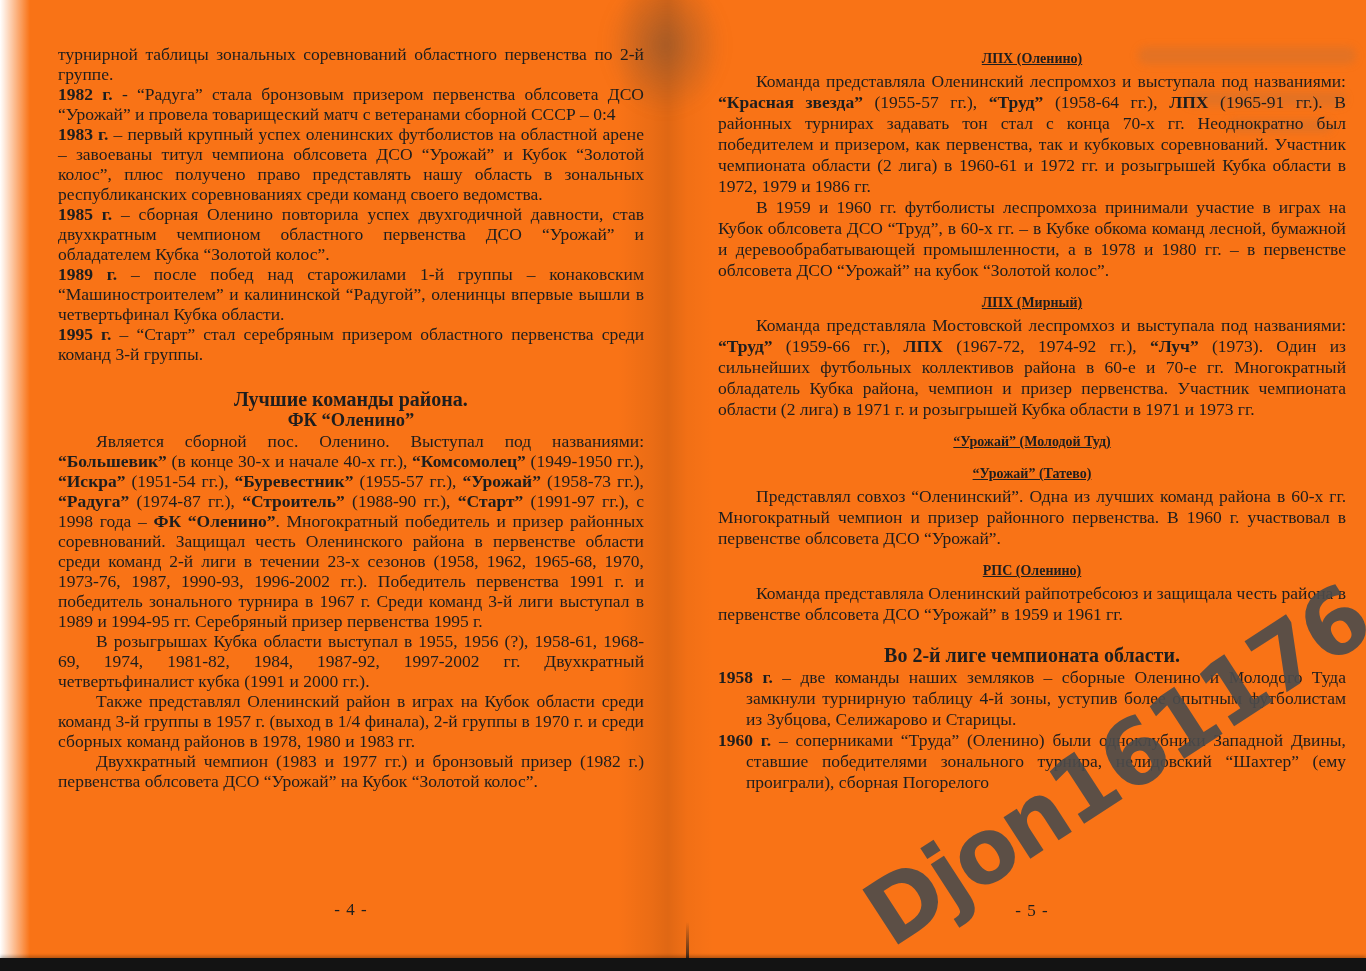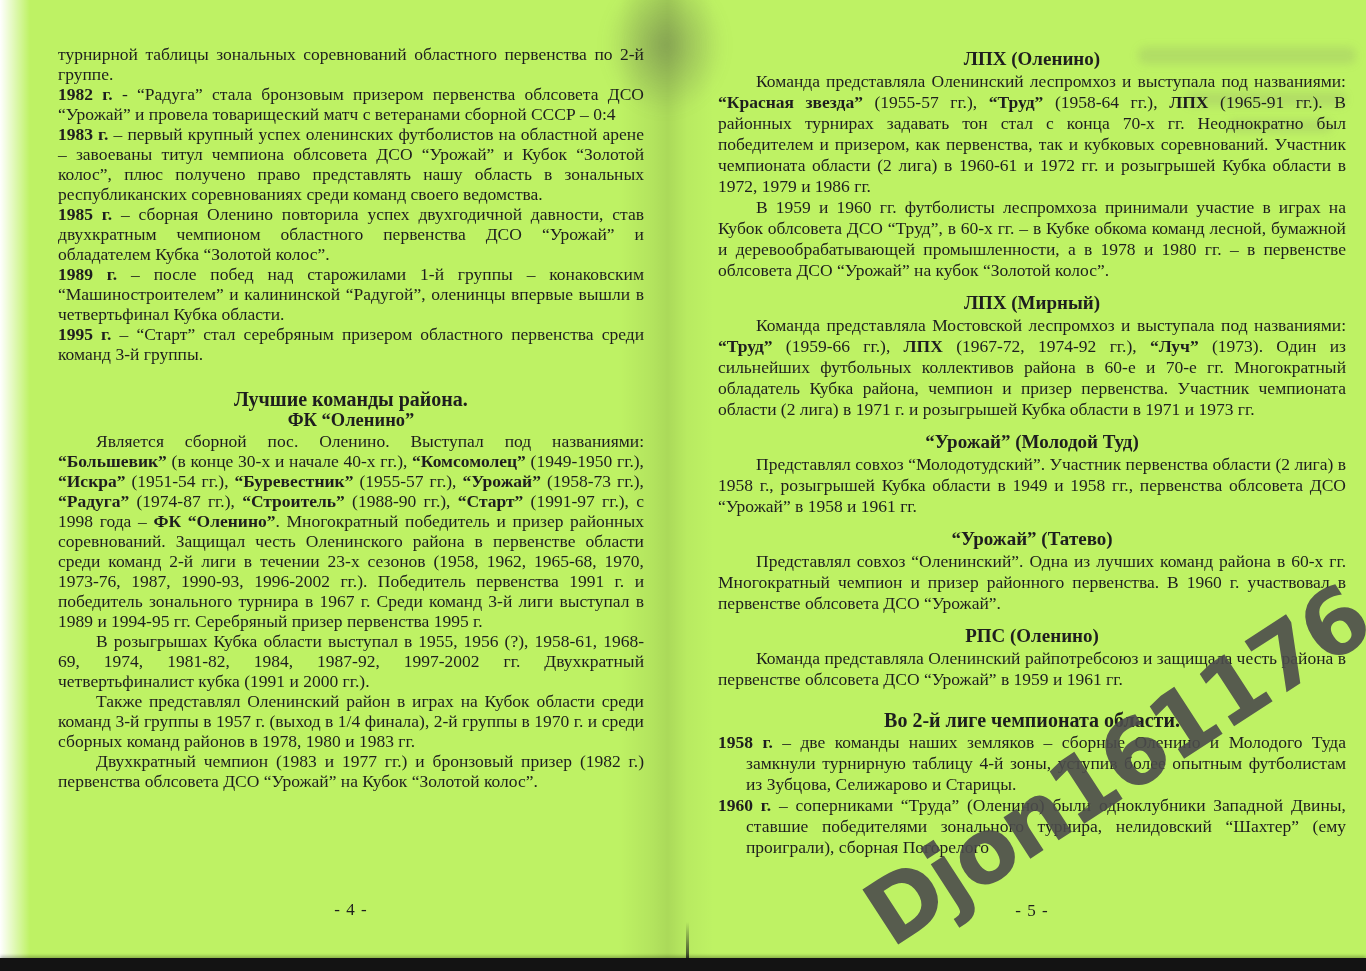--- a/index.html
+++ b/index.html
@@ -1,18 +1,18 @@
 <!DOCTYPE html>
 <html><head>
 <meta charset="utf-8">
 <style>
   html,body{margin:0;padding:0;background:#dddad5;}
   .scan{
     position:relative;width:1366px;height:971px;overflow:hidden;
-    background:#bef264;
+    background:#f97316;
     font-family:"Liberation Serif","DejaVu Serif",serif;
     color:#1e1e1e;
   }
   .left-edge{position:absolute;left:0;top:0;width:30px;height:100%;
     background:linear-gradient(90deg,#ffffff 0%,rgba(255,255,255,0) 100%);}
   .gutter{position:absolute;left:618px;top:0;width:96px;height:100%;
     background:linear-gradient(90deg,rgba(0,0,0,0) 0%,rgba(0,0,0,0.06) 35%,rgba(0,0,0,0.10) 52%,rgba(0,0,0,0.03) 72%,rgba(0,0,0,0) 100%);}
   .gutter-top{position:absolute;left:600px;top:-30px;width:130px;height:150px;
     background:radial-gradient(ellipse at center,rgba(70,70,70,0.38),rgba(0,0,0,0) 65%);
     filter:blur(7px);}
@@ -27,21 +27,21 @@
 
   .page{position:absolute;top:44px;}
   .page-left{left:58px;width:586px;font-size:17.5px;line-height:20px;height:900px;}
   .page-right{left:718px;top:48px;width:628px;font-size:17.5px;line-height:21px;height:900px;}
   .page p{margin:0;text-align:justify;}
   .page .ind{text-indent:38px;}
   .b{font-weight:bold;}
   .h-center{display:block;text-align:center;font-weight:bold;margin:0;}
   .section-title{font-size:20px;margin-top:25px;margin-bottom:1px;}
   .club-title{font-size:18.5px;margin-top:1px;margin-bottom:1px;}
-  .team-title{font-size:19px;margin-top:11px;margin-bottom:2px;}
+  .team-title{font-size:14px;margin-top:11px;margin-bottom:2px;text-decoration:underline;}
   .team-title.first{margin-top:0;}
   .league-title{font-size:20px;margin-top:20px;margin-bottom:1px;}
   .hang{padding-left:28px;text-indent:-28px;}
   .page-number{position:absolute;width:100%;text-align:center;font-size:17px;letter-spacing:1px;}
   .pn-left{top:856px;}
   .pn-right{top:852px;}
   .watermark{
     position:absolute;left:874px;top:870px;z-index:30;
     transform:rotate(-33deg);transform-origin:0 50%;
     font-family:"DejaVu Sans","Liberation Sans",sans-serif;
@@ -84,21 +84,20 @@
   <div class="page page-right">
 
     <h3 class="h-center team-title first">ЛПХ (Оленино)</h3>
     <p class="ind"><span>Команда представляла Оленинский леспромхоз и выступала под названиями: </span><span class="b">“Красная звезда”</span><span> (1955-57 гг.), </span><span class="b">“Труд”</span><span> (1958-64 гг.), </span><span class="b">ЛПХ</span><span> (1965-91 гг.). В районных турнирах задавать тон стал с конца 70-х гг. Неоднократно был победителем и призером, как первенства, так и кубковых соревнований. Участник чемпионата области (2 лига) в 1960-61 и 1972 гг. и розыгрышей Кубка области в 1972, 1979 и 1986 гг.</span></p>
     <p class="ind"><span>В 1959 и 1960 гг. футболисты леспромхоза принимали участие в играх на Кубок облсовета ДСО “Труд”, в 60-х гг. – в Кубке обкома команд лесной, бумажной и деревообрабатывающей промышленности, а в 1978 и 1980 гг. – в первенстве облсовета ДСО “Урожай” на кубок “Золотой колос”.</span></p>
 
     <h3 class="h-center team-title">ЛПХ (Мирный)</h3>
     <p class="ind"><span>Команда представляла Мостовской леспромхоз и выступала под названиями: </span><span class="b">“Труд”</span><span> (1959-66 гг.), </span><span class="b">ЛПХ</span><span> (1967-72, 1974-92 гг.), </span><span class="b">“Луч”</span><span> (1973). Один из сильнейших футбольных коллективов района в 60-е и 70-е гг. Многократный обладатель Кубка района, чемпион и призер первенства. Участник чемпионата области (2 лига) в 1971 г. и розыгрышей Кубка области в 1971 и 1973 гг.</span></p>
 
     <h3 class="h-center team-title">“Урожай” (Молодой Туд)</h3>
-    <p class="ind"><span>Представлял совхоз “Молодотудский”. Участник первенства области (2 лига) в 1958 г., розыгрышей Кубка области в 1949 и 1958 гг., первенства облсовета ДСО “Урожай” в 1958 и 1961 гг.</span></p>
 
     <h3 class="h-center team-title">“Урожай” (Татево)</h3>
     <p class="ind"><span>Представлял совхоз “Оленинский”. Одна из лучших команд района в 60-х гг. Многократный чемпион и призер районного первенства. В 1960 г. участвовал в первенстве облсовета ДСО “Урожай”.</span></p>
 
     <h3 class="h-center team-title">РПС (Оленино)</h3>
     <p class="ind"><span>Команда представляла Оленинский райпотребсоюз и защищала честь района в первенстве облсовета ДСО “Урожай” в 1959 и 1961 гг.</span></p>
 
     <h2 class="h-center league-title">Во 2-й лиге чемпионата области.</h2>
 
     <p class="hang"><span class="b">1958 г.</span><span> – две команды наших земляков – сборные Оленино и Молодого Туда замкнули турнирную таблицу 4-й зоны, уступив более опытным футболистам из Зубцова, Селижарово и Старицы.</span></p>

